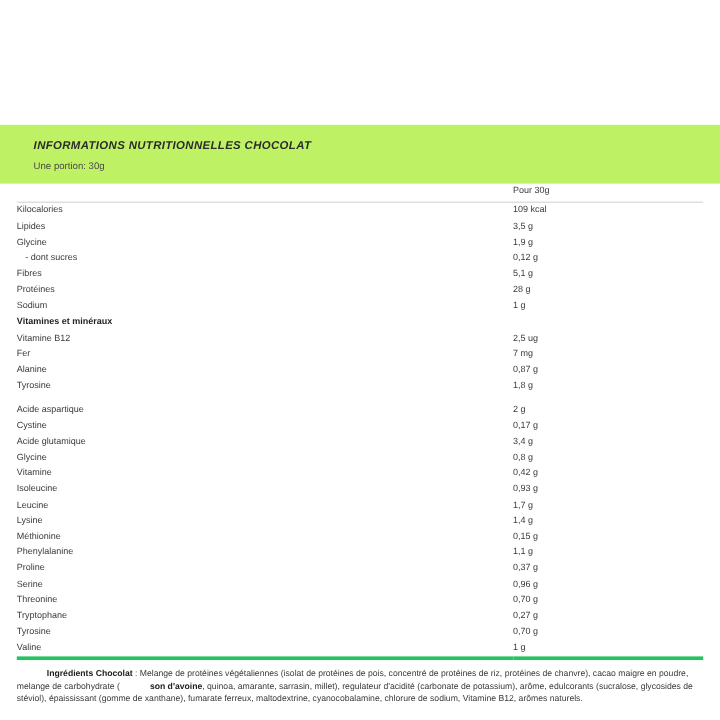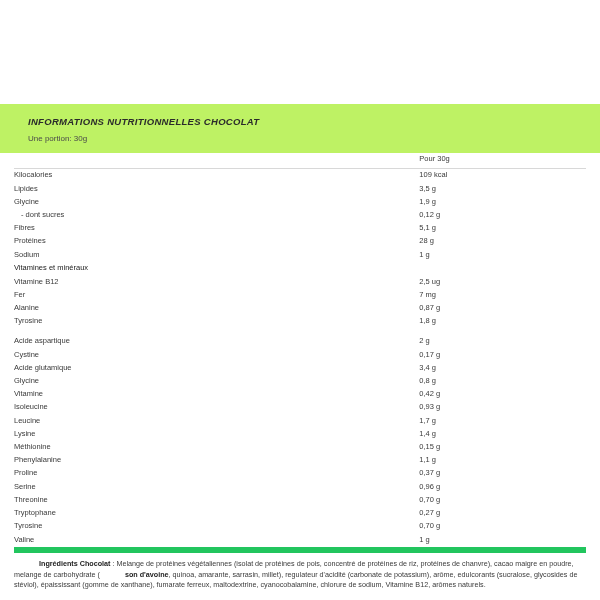--- a/index.html
+++ b/index.html
@@ -62,33 +62,33 @@
     text-align: right;
     font-size: 7.5px;
     color: #3a3a3a;
     padding-bottom: 4px;
     border-bottom: 1px solid #d8d8d8;
   }
   tr.header-row td.lbl {
     border-bottom: 1px solid #d8d8d8;
   }
   tr.section td {
-    font-weight: normal;
+    font-weight: bold;
     color: #222222;
     padding-top: 3px;
   }
   tr.indent td.lbl {
     padding-left: 7px;
   }
   tr.spacer td {
     height: 7px;
     padding: 0;
   }
   tr.lastline td {
-    border-bottom: 6px solid #22c55e;
+    border-bottom: 3px solid #22c55e;
     padding-bottom: 3px;
   }
   .ingredients {
     padding: 6px 14px 0 14px;
     box-sizing: border-box;
     font-size: 7.2px;
     line-height: 1.45;
     color: #3a3a3a;
     text-align: left;
   }

